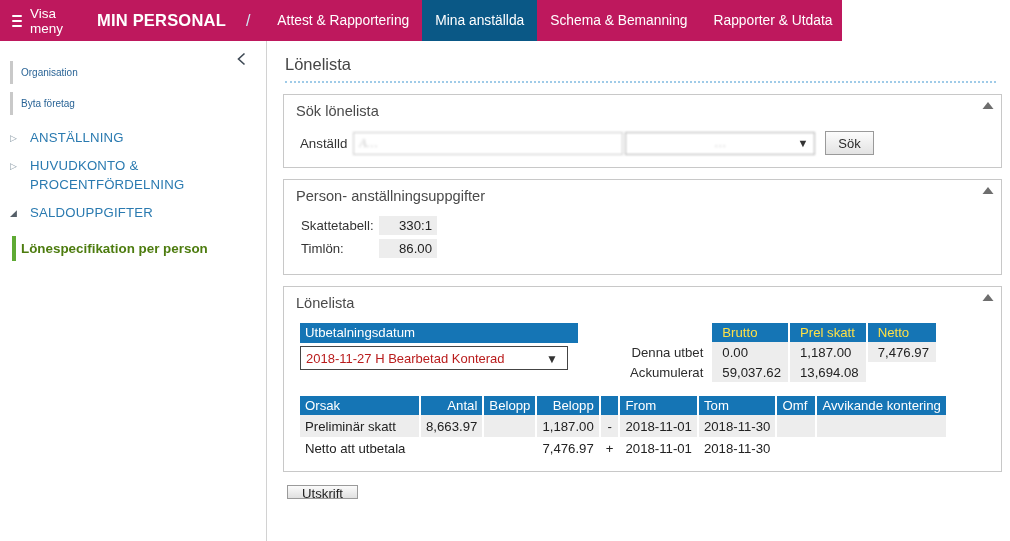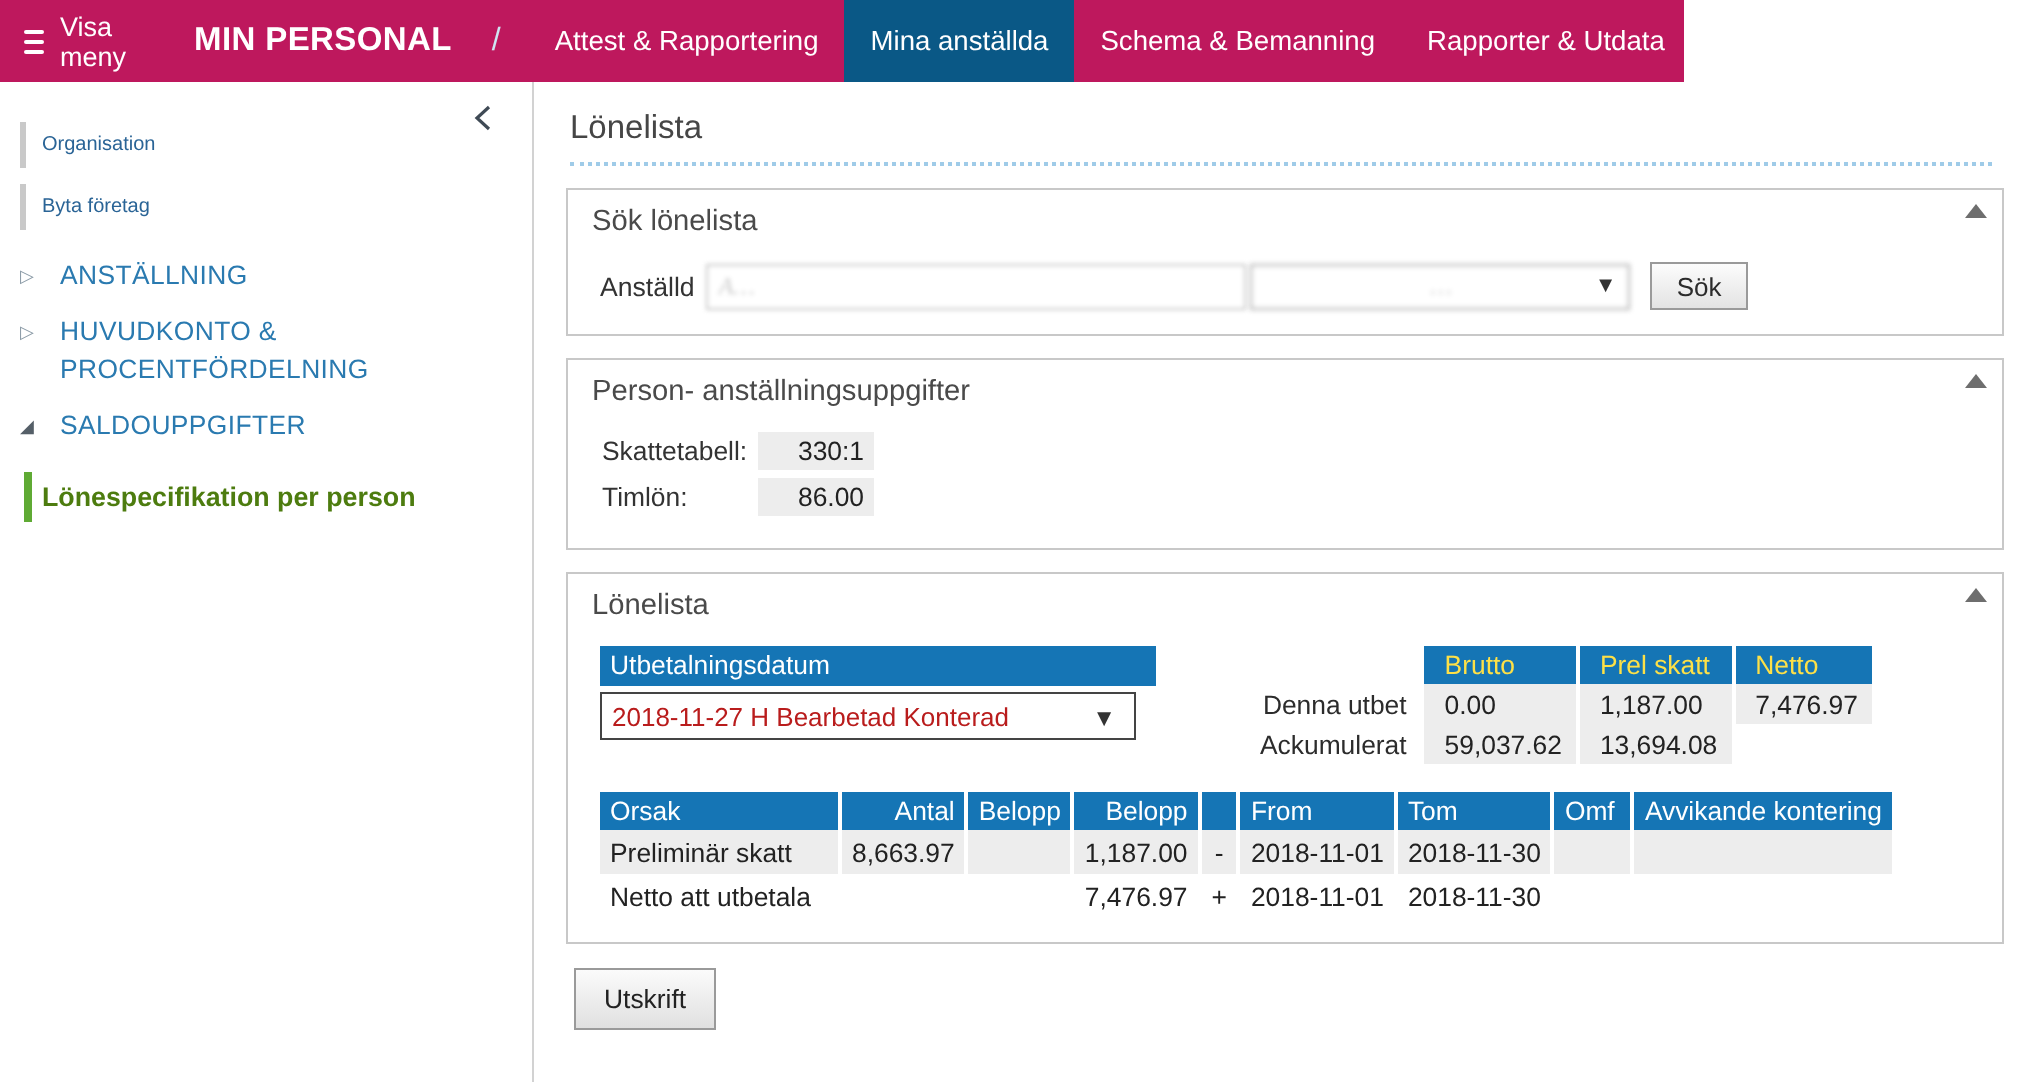--- a/index.html
+++ b/index.html
@@ -347,21 +347,21 @@
     white-space: nowrap;
     border-right: 2px solid #ffffff;
   }
   table.detail td.r { text-align: right; }
   table.detail td.c { text-align: center; }
   table.detail tr.shade td { background: #ededed; }
   table.detail tr.plain td { background: #ffffff; }
 
   .print-wrap { padding-left: 4px; margin-top: 12px; }
   .btn-print {
-    height: 31px;
+    height: 14px;
     padding: 0 14px;
     border: 1px solid #9a9a9a;
     background: linear-gradient(#fbfbfb, #e0e0e0);
     font-size: 13.2px;
     color: #222;
     font-family: "Liberation Sans", sans-serif;
     cursor: pointer;
   }
 </style>
 </head>

